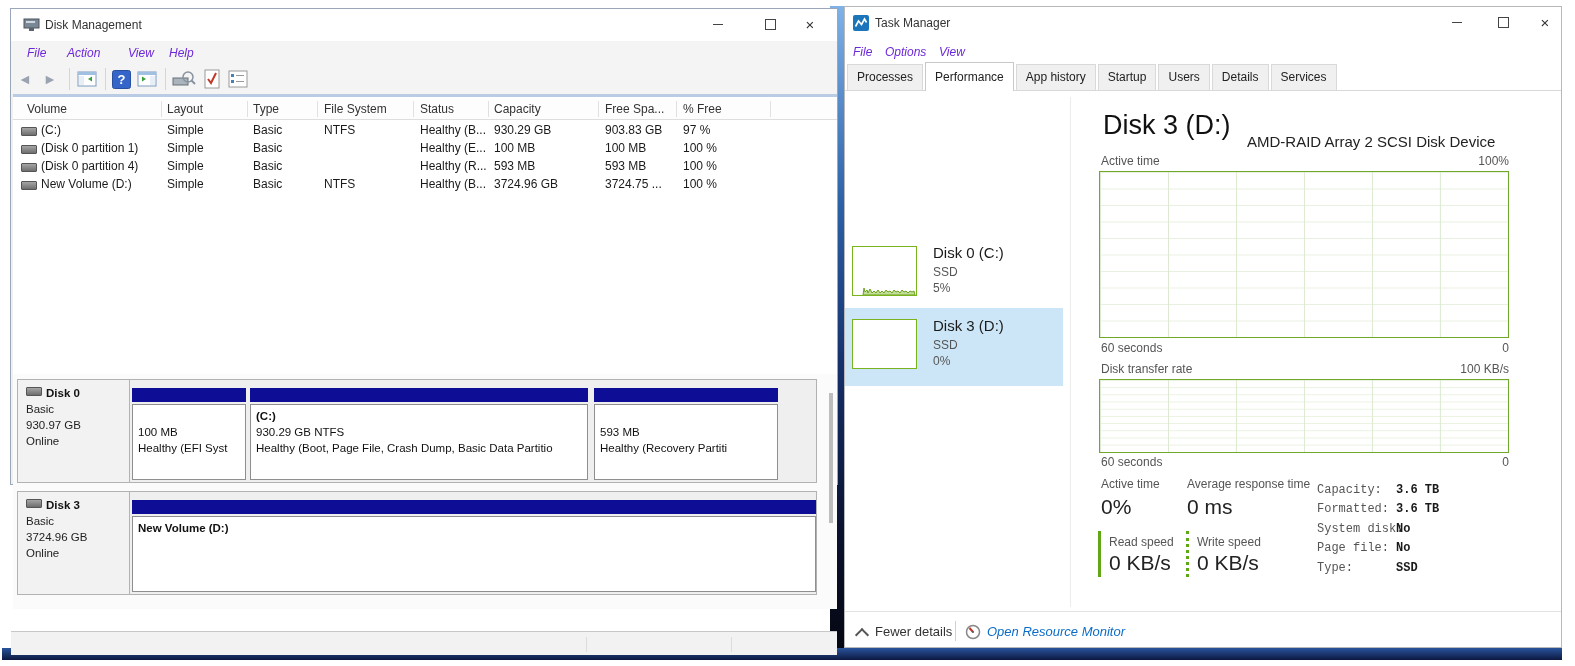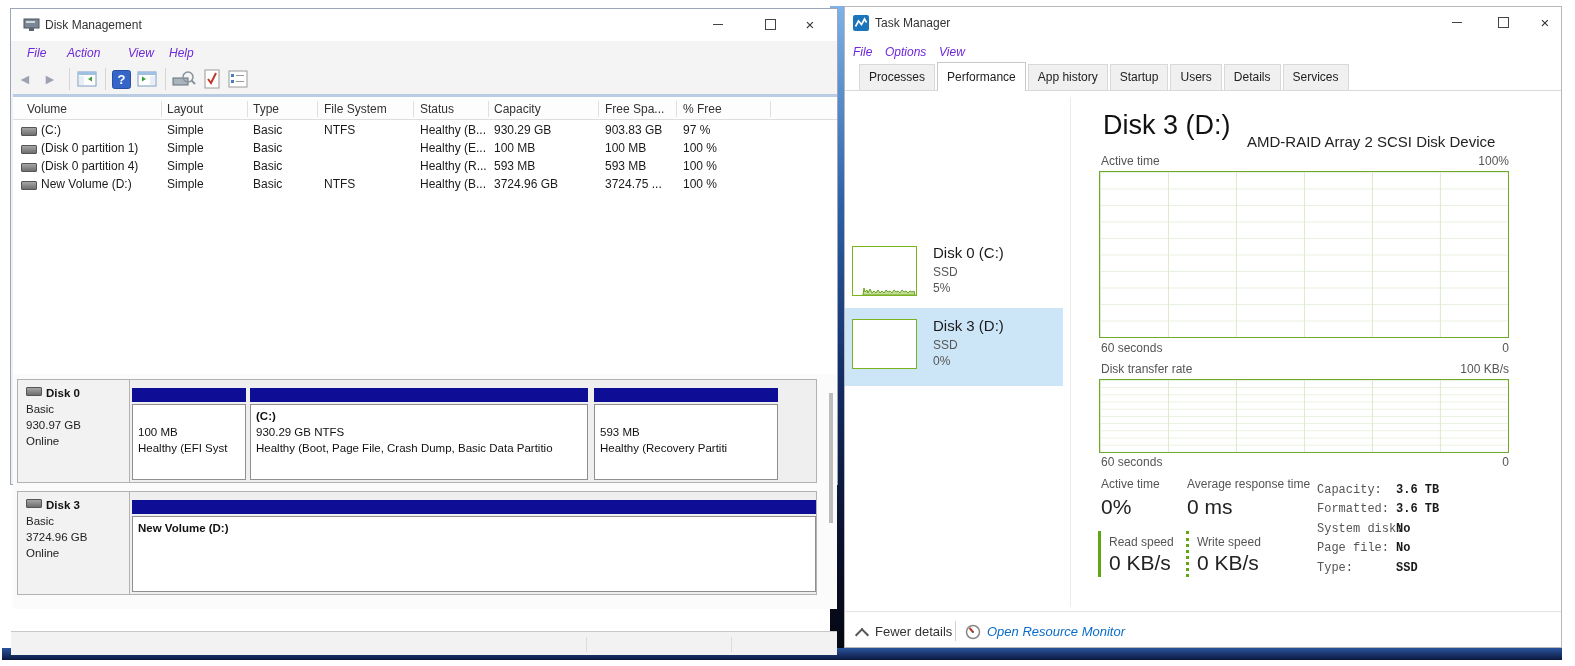--- a/index.html
+++ b/index.html
@@ -45,21 +45,21 @@
   .pbox{position:absolute;left:0;right:0;top:24px;height:76px;background:#fff;border:1px solid #8f8f8f;box-sizing:border-box;padding:3px 0 0 5px;overflow:hidden;}
   .pl{font-size:11.5px;height:16px;line-height:16px;white-space:nowrap;color:#111;}
   .plb{font-weight:bold;}
   .dm-scroll{position:absolute;left:818px;top:384px;width:4px;height:130px;background:#bdbdbd;}
   
   .dm-legend{position:absolute;left:0;top:600px;width:100%;height:22px;background:#f0f0f0;border-top:1px solid #b0b0b0;box-sizing:border-box;}
   .sw{position:absolute;top:4px;width:13px;height:13px;border:1px solid #555;box-sizing:border-box;}
   .legend-txt{position:absolute;top:3px;font-size:12px;color:#111;}
   .dm-status{position:absolute;left:0;top:622px;width:100%;height:24px;background:#f2f2f2;border-top:1px solid #c8c8c8;box-sizing:border-box;}
   
-  .tabbar{position:absolute;left:0;top:56px;right:0;height:28px;border-bottom:1px solid #d9d9d9;display:flex;align-items:flex-end;padding-left:14px;box-sizing:border-box;}
+  .tabbar{position:absolute;left:0;top:56px;right:0;height:28px;border-bottom:1px solid #d9d9d9;display:flex;align-items:flex-end;padding-left:2px;box-sizing:border-box;}
   .tab{font-size:12px;color:#222;padding:5px 9px 6px 9px;background:#f0f0f0;border:1px solid #d9d9d9;border-bottom:none;margin-right:2px;white-space:nowrap;}
   .tab.sel{background:#fff;position:relative;padding-top:7px;margin-bottom:-1px;padding-bottom:7px;border-color:#c8c8c8;}
   
   .side-item{position:absolute;left:0;width:218px;}
   .side-item.sel{background:#cde6f7;}
   .thumb{position:absolute;left:7px;width:65px;background:#fff;border:1px solid;box-sizing:border-box;}
   .t-cpu{border-color:#2e95cf;}
   .t-mem{border-color:#b13bb3;}
   .t-disk{border-color:#79b41e;}
   .side-name{position:absolute;left:88px;font-size:15px;color:#1a1a1a;white-space:nowrap;}

